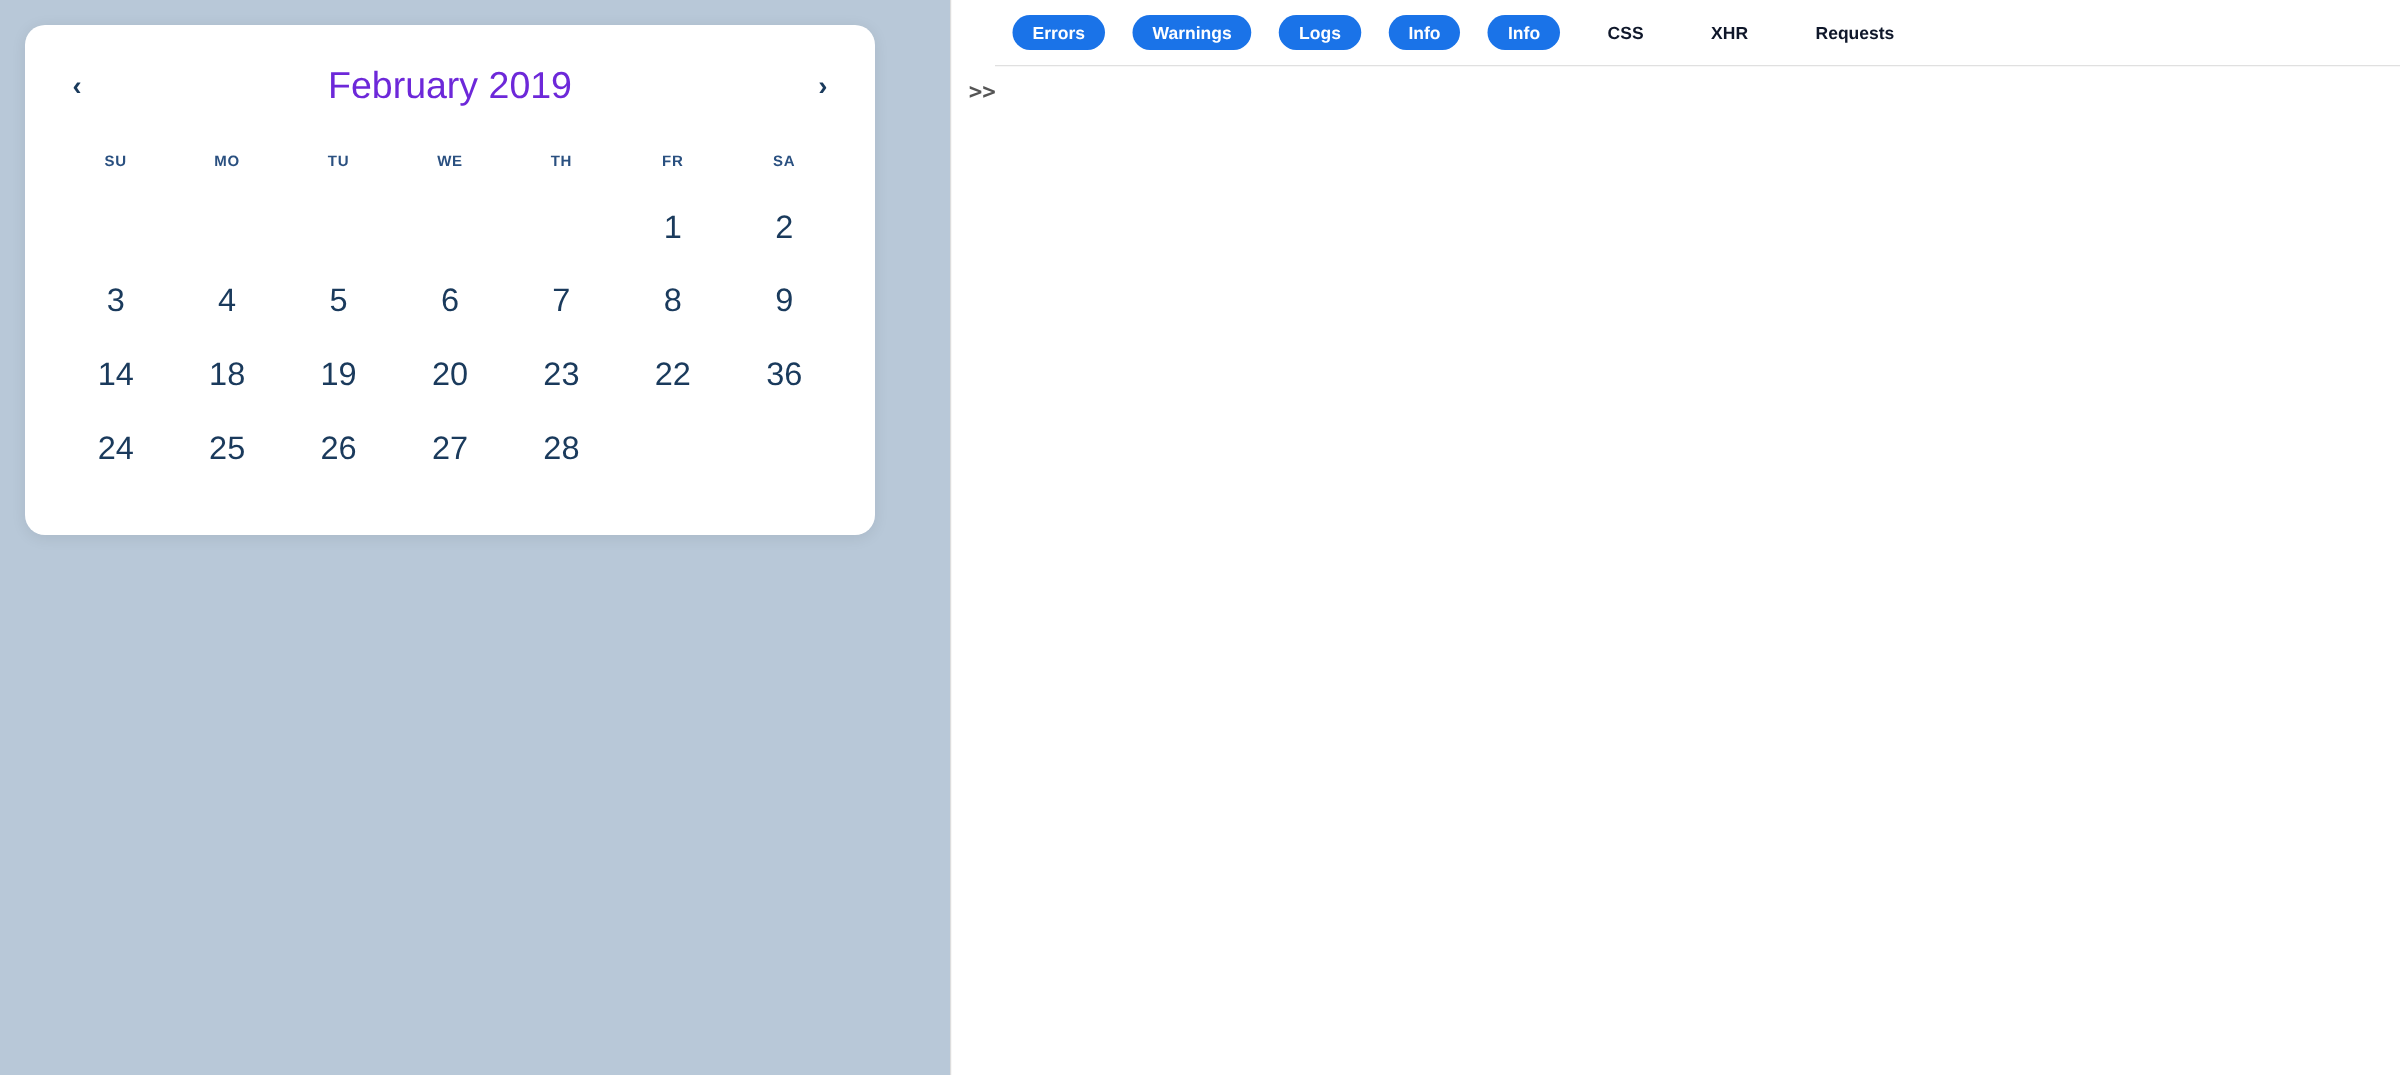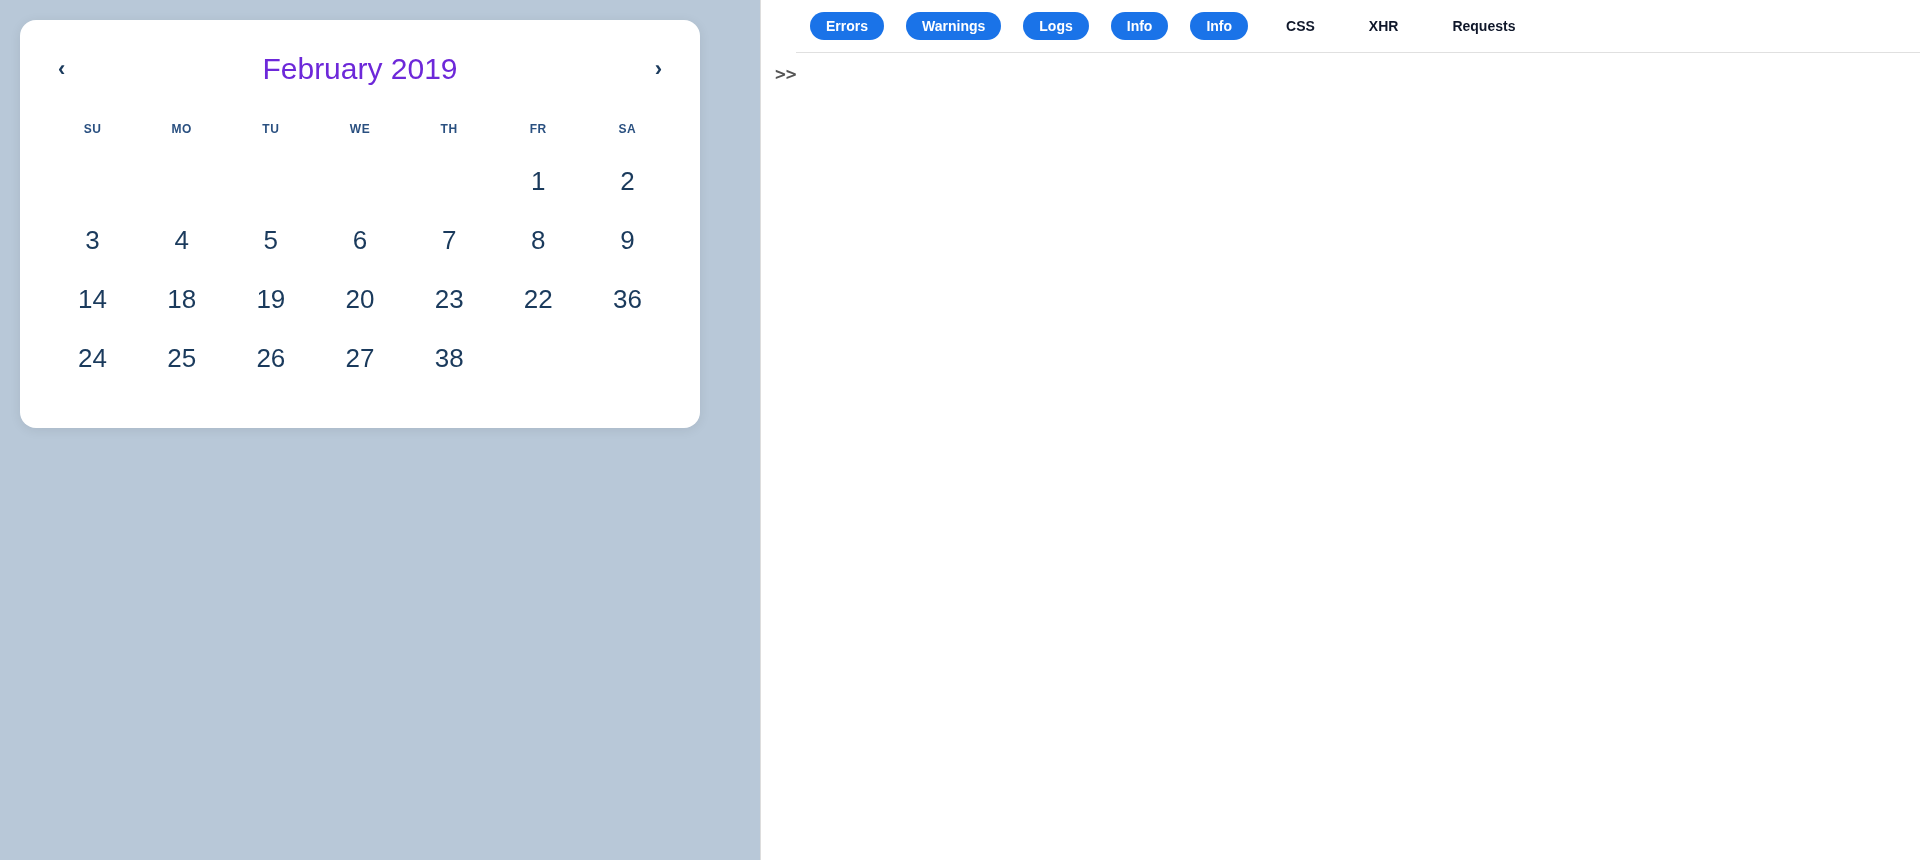--- a/index.html
+++ b/index.html
@@ -189,21 +189,21 @@
             <td>20</td>
             <td>23</td>
             <td>22</td>
             <td>36</td>
           </tr>
           <tr>
             <td>24</td>
             <td>25</td>
             <td>26</td>
             <td>27</td>
-            <td>38</td>
+            <td>28</td>
             <td></td>
             <td></td>
           </tr>
         </tbody>
     </table>
   </div>
 </div>
 
 <div class="right-panel">
   <div class="devtools-toolbar" id="devtools-toolbar">

